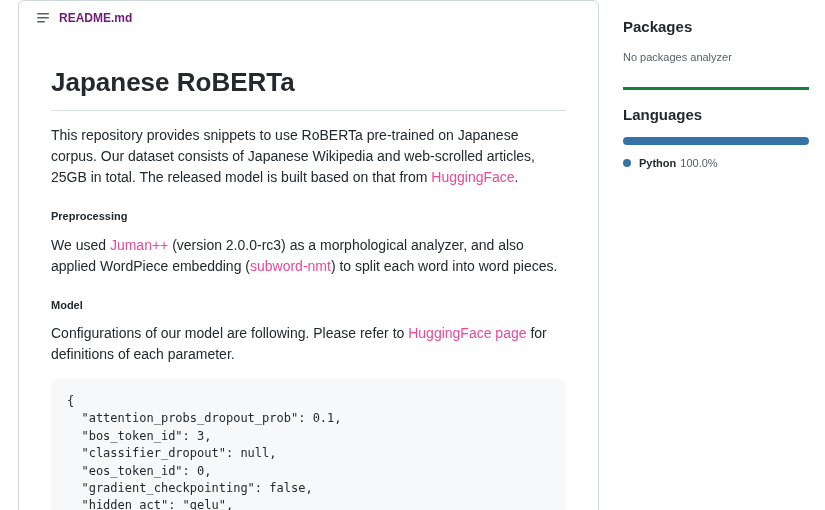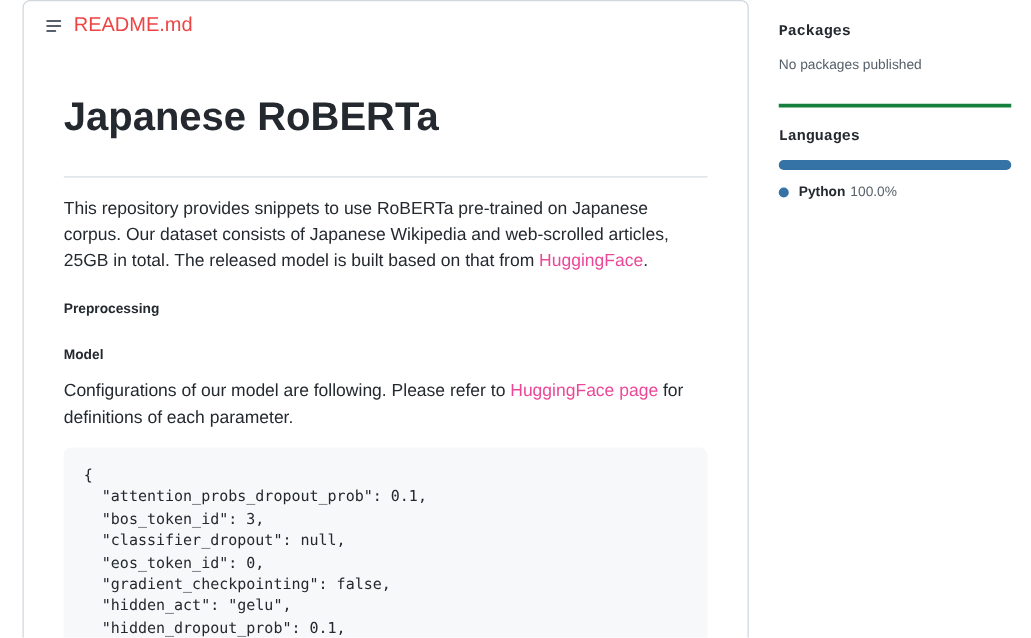--- a/index.html
+++ b/index.html
@@ -32,32 +32,32 @@
     padding: 8px 16px;
     border-bottom: none;
   }
   .list-icon {
     width: 16px;
     height: 16px;
     color: #57606a;
     margin-right: 8px;
   }
   .readme-filename {
-    font-weight: 400;
-    font-size: 16px;
-    color: #ef4444;
+    font-weight: 700;
+    font-size: 12px;
+    color: #701a75;
   }
   .readme-body {
     padding: 16px 32px 32px 32px;
   }
   h1.title {
-    font-size: 32px;
+    font-size: 26px;
     font-weight: 600;
     margin: 12px 0 14px 0;
-    padding-bottom: 24px;
+    padding-bottom: 8px;
     border-bottom: 1px solid #d8dee4;
   }
   h2.section {
     font-size: 22px;
     font-weight: 600;
     margin: 22px 0 12px 0;
     padding-bottom: 6px;
     border-bottom: 1px solid #d8dee4;
   }
   h3.subsection {
@@ -82,24 +82,23 @@
     width: 210px;
     padding: 0 16px 0 8px;
   }
   .side-section {
     margin-bottom: 22px;
     border-top: 3px solid #15803d;
     padding-top: 14px;
   }
   .side-section:first-child { border-top: none; padding-top: 16px; }
   .side-title {
-    font-size: 12px;
+    font-size: 15px;
     font-weight: 600;
     margin: 0 0 10px 0;
-    font-family: Liberation Mono, monospace;
   }
   .side-muted {
     font-size: 11px;
     color: #57606a;
   }
   .lang-bar {
     height: 8px;
     width: 100%;
     background: #3572A5;
     border-radius: 6px;
@@ -131,20 +130,23 @@
           <path d="M2 3.75A.75.75 0 0 1 2.75 3h10.5a.75.75 0 0 1 0 1.5H2.75A.75.75 0 0 1 2 3.75Zm0 4A.75.75 0 0 1 2.75 7h10.5a.75.75 0 0 1 0 1.5H2.75A.75.75 0 0 1 2 7.75Zm0 4A.75.75 0 0 1 2.75 11h6.5a.75.75 0 0 1 0 1.5h-6.5a.75.75 0 0 1-.75-.75Z"></path>
         </svg>
         <span class="readme-filename">README.md</span>
       </div>
       <div class="readme-body">
         <h1 class="title">Japanese RoBERTa</h1>
         <p>
           <span>This repository provides snippets to use RoBERTa pre-trained on Japanese corpus. Our dataset consists of Japanese Wikipedia and web-scrolled articles, 25GB in total. The released model is built based on that from </span><a class="link">HuggingFace</a><span>.</span>
         </p>
         <h3 class="subsection">Preprocessing</h3>
+        <p>
+          <span>We used </span><a class="link">Juman++</a><span> (version 2.0.0-rc3) as a morphological analyzer, and also applied WordPiece embedding (</span><a class="link">subword-nmt</a><span>) to split each word into word pieces.</span>
+        </p>
         <h3 class="subsection">Model</h3>
         <p>
           <span>Configurations of our model are following. Please refer to </span><a class="link">HuggingFace page</a><span> for definitions of each parameter.</span>
         </p>
         <div class="codeblock">{
   "attention_probs_dropout_prob": 0.1,
   "bos_token_id": 3,
   "classifier_dropout": null,
   "eos_token_id": 0,
   "gradient_checkpointing": false,
@@ -156,21 +158,21 @@
   "layer_norm_eps": 1e-12,
   "max_position_embeddings": 515,
   "max_seq_length": 512,</div>
       </div>
     </div>
   </div>
 
   <div class="side-col">
     <div class="side-section">
       <h2 class="side-title">Packages</h2>
-      <div class="side-muted">No packages published</div>
+      <div class="side-muted">No packages analyzer</div>
     </div>
     <div class="side-section">
       <h2 class="side-title">Languages</h2>
       <div class="lang-bar"></div>
       <div class="lang-row">
         <span class="lang-dot"></span>
         <span class="lang-name">Python</span>
         <span class="lang-pct">100.0%</span>
       </div>
     </div>

